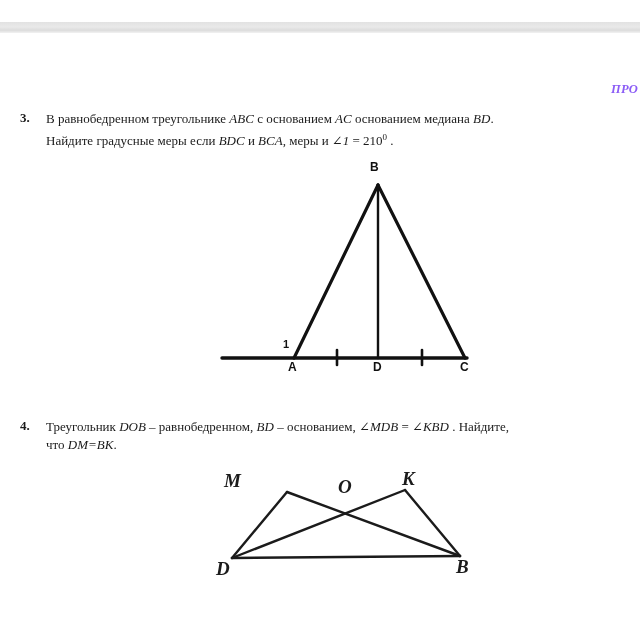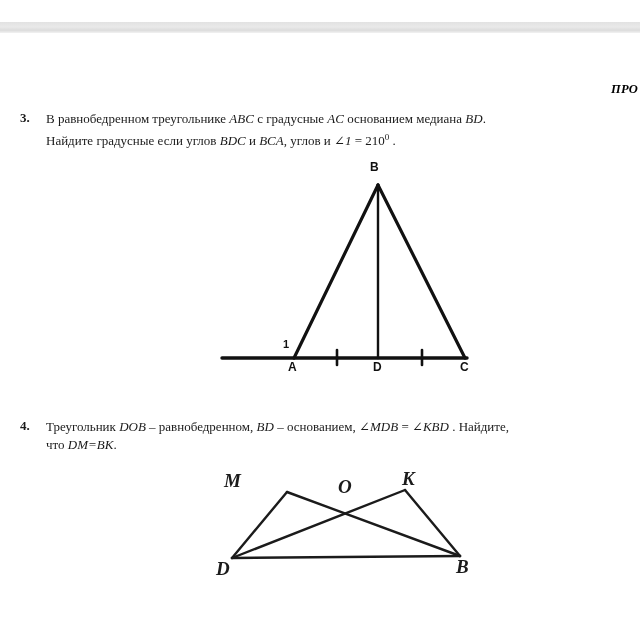--- a/index.html
+++ b/index.html
@@ -35,21 +35,21 @@
 
   
   .running-head {
     position: absolute;
     top: 82px;
     right: 2px;
     font-style: italic;
     font-weight: bold;
     font-size: 12.5px;
     letter-spacing: .3px;
-    color: #000000;
+    color: #8b5cf6;
     white-space: nowrap;
   }
 
   
   .problem {
     position: absolute;
     left: 0;
     width: 660px;
   }
   #problem-3 { top: 110px; }
@@ -105,22 +105,22 @@
 
 <div id="page">
 
   <div class="scan-band"></div>
 
   <div class="running-head">ПРО</div>
 
   <div class="problem" id="problem-3">
     <div class="problem-number">3.</div>
     <div class="problem-body">
-      <span class="ln"><span>В равнобедренном треугольнике </span><i class="var">ABC</i><span> с градусные </span><i class="var">AC</i><span> основанием медиана </span><i class="var">BD</i><span>.</span></span>
-      <span class="ln"><span>Найдите градусные если углов </span><i class="var">BDC</i><span> и </span><i class="var">BCA</i><span>, углов и </span><span class="ang">∠</span><i class="var">1</i><span> = </span><span>210</span><span class="sup">0</span><span> .</span></span>
+      <span class="ln"><span>В равнобедренном треугольнике </span><i class="var">ABC</i><span> с основанием </span><i class="var">AC</i><span> основанием медиана </span><i class="var">BD</i><span>.</span></span>
+      <span class="ln"><span>Найдите градусные меры если </span><i class="var">BDC</i><span> и </span><i class="var">BCA</i><span>, меры и </span><span class="ang">∠</span><i class="var">1</i><span> = </span><span>210</span><span class="sup">0</span><span> .</span></span>
     </div>
   </div>
 
   <div class="figure" id="figure-1">
     <svg width="300" height="215" viewBox="0 0 300 215">
 
       <line x1="27" y1="198" x2="272" y2="198" stroke="#111111" stroke-width="3.4" stroke-linecap="round"></line>
 
       <line x1="99" y1="198" x2="183" y2="25" stroke="#111111" stroke-width="3.2" stroke-linecap="round"></line>
 

